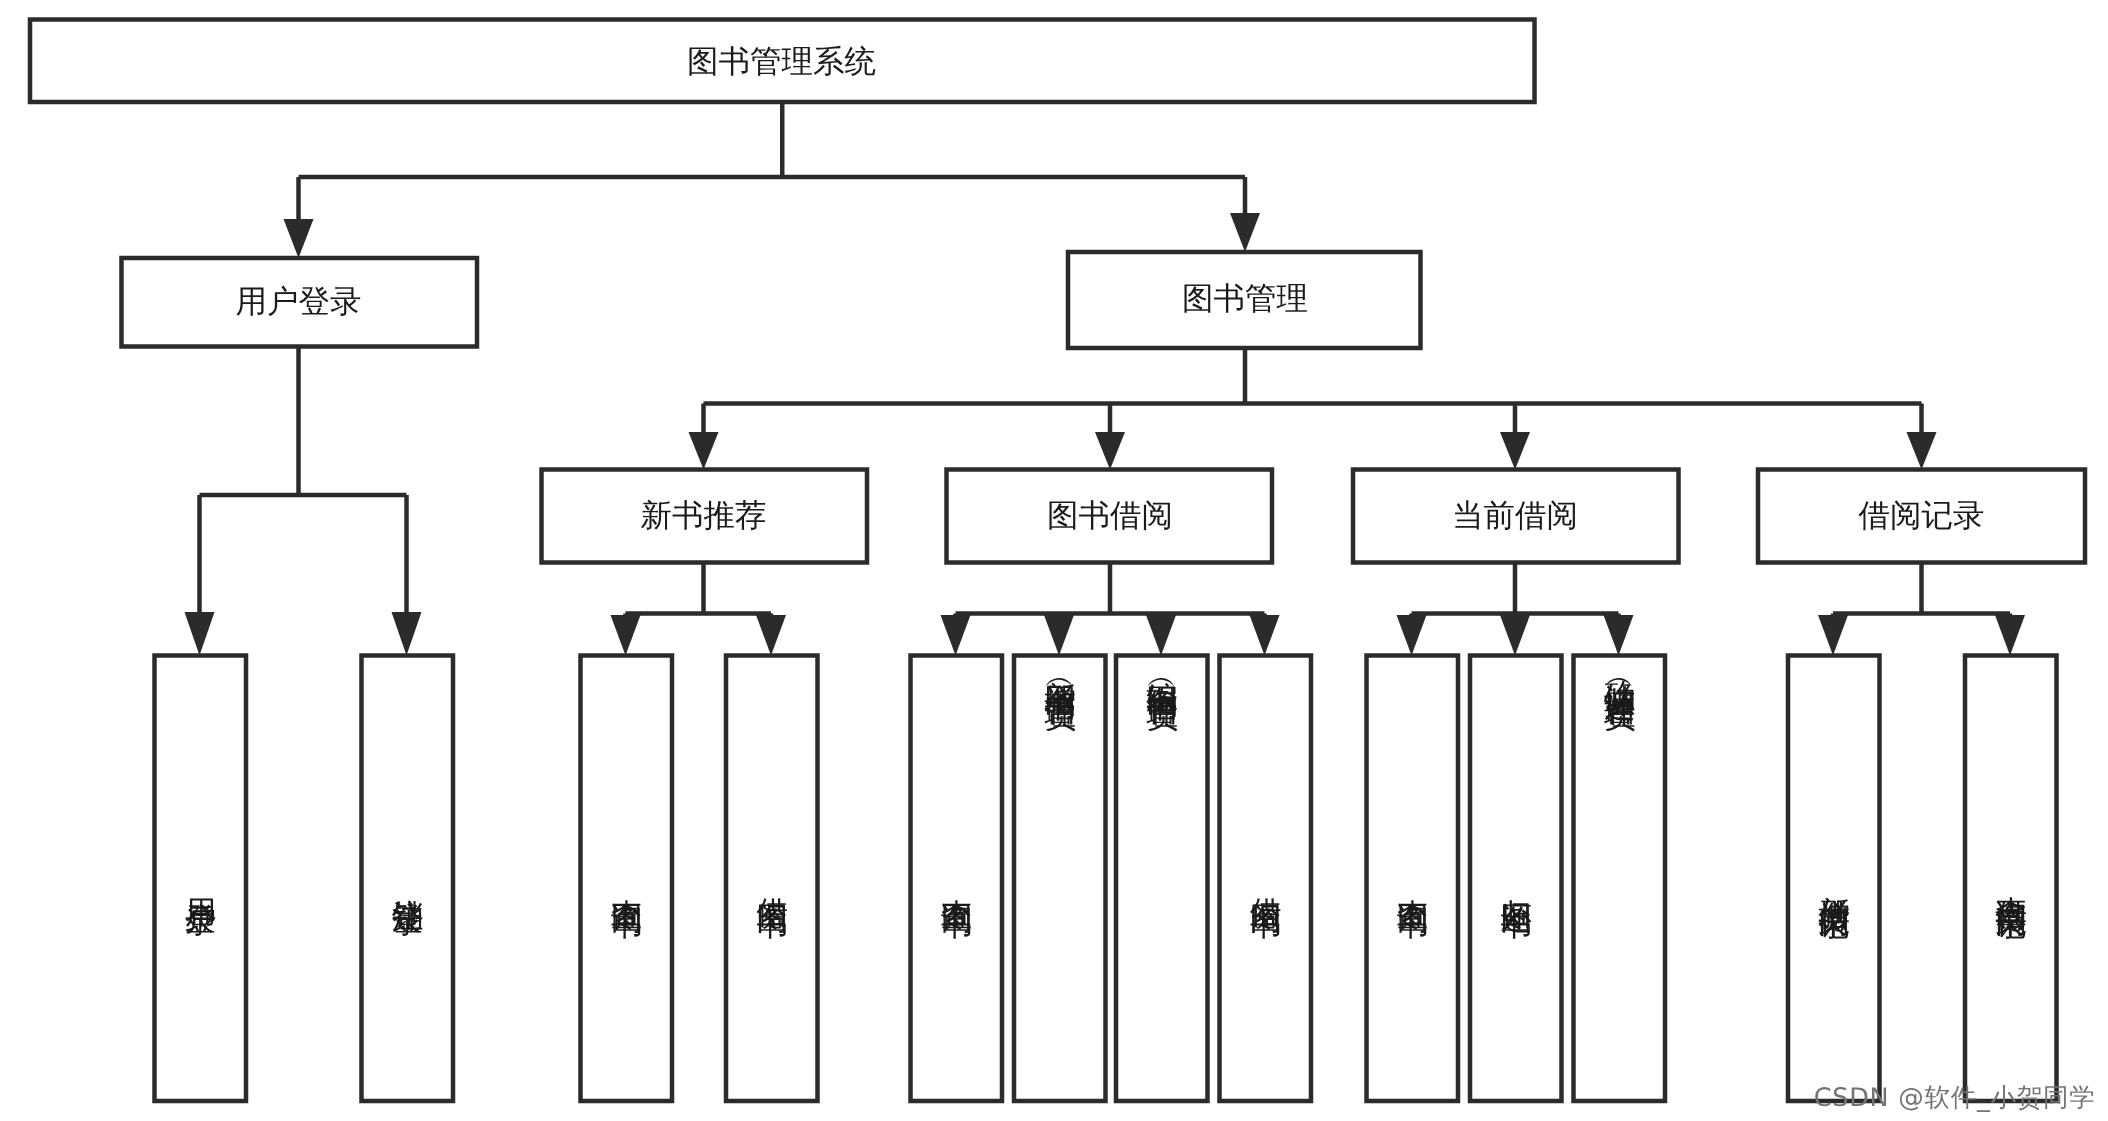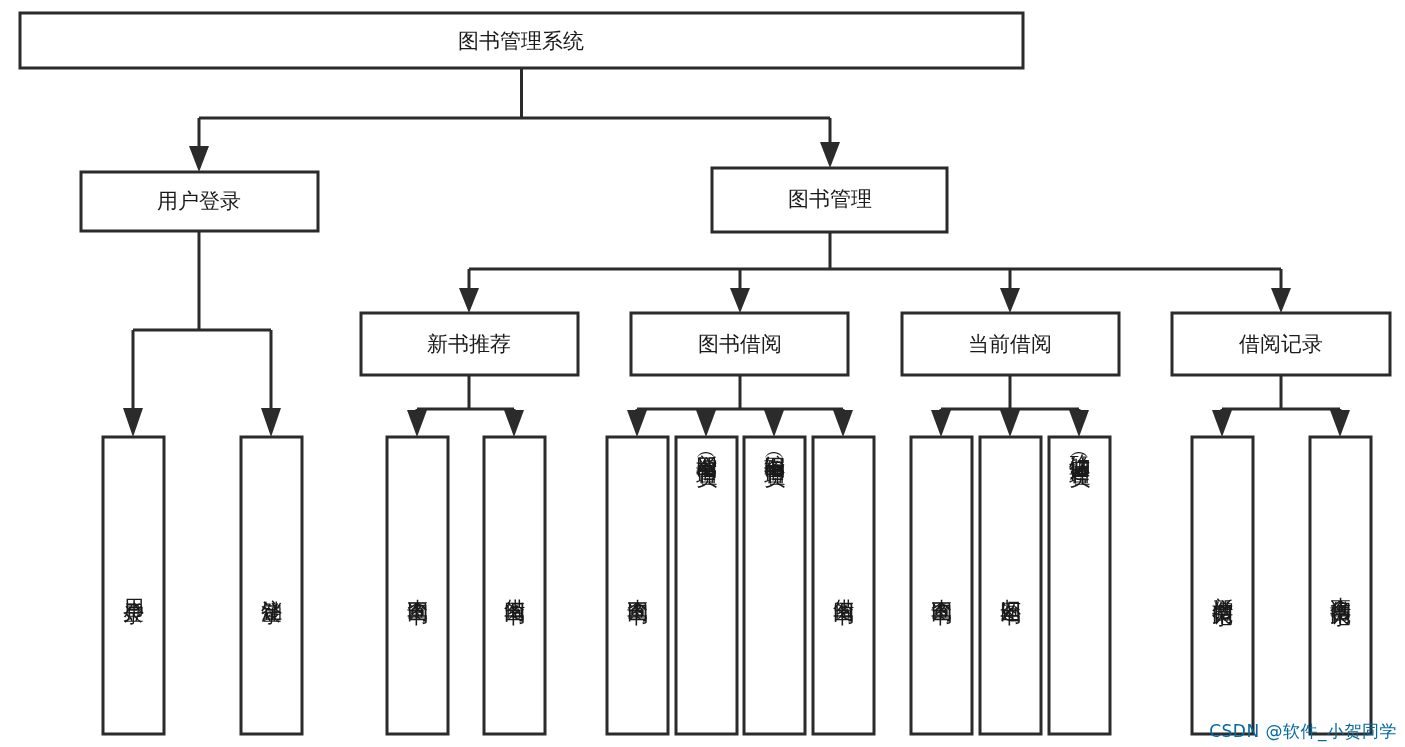--- a/index.html
+++ b/index.html
@@ -66,21 +66,21 @@
     color: #1a1a1a;
     white-space: nowrap;
     text-align: center;
   }
   .watermark {
     position: absolute;
     right: 8px;
     bottom: 4px;
     font-family: "DejaVu Sans", "Liberation Sans", sans-serif;
     font-size: 17px;
-    color: #0369a1;
+    color: #737373;
     white-space: nowrap;
     letter-spacing: 0.5px;
     text-align: center;
   }
 </style>
 </head>
 <body>
 
 <div id="diagram-root">
 

